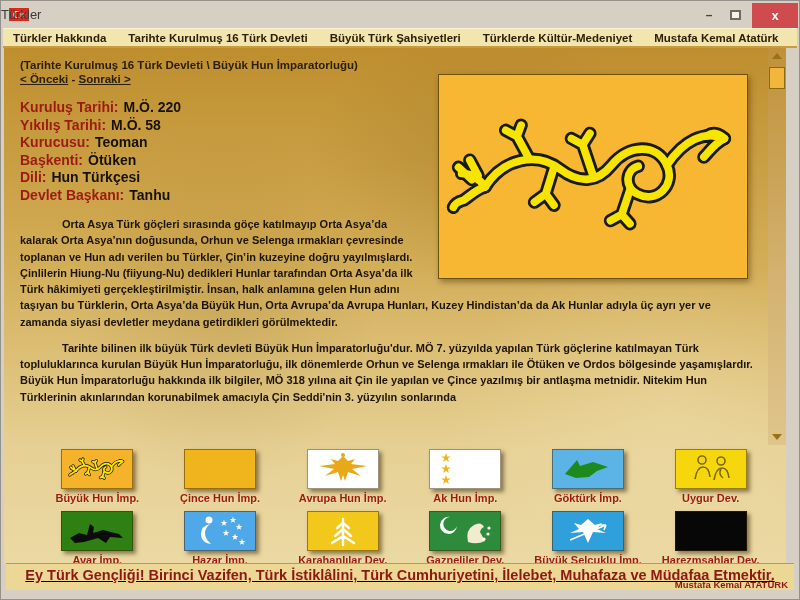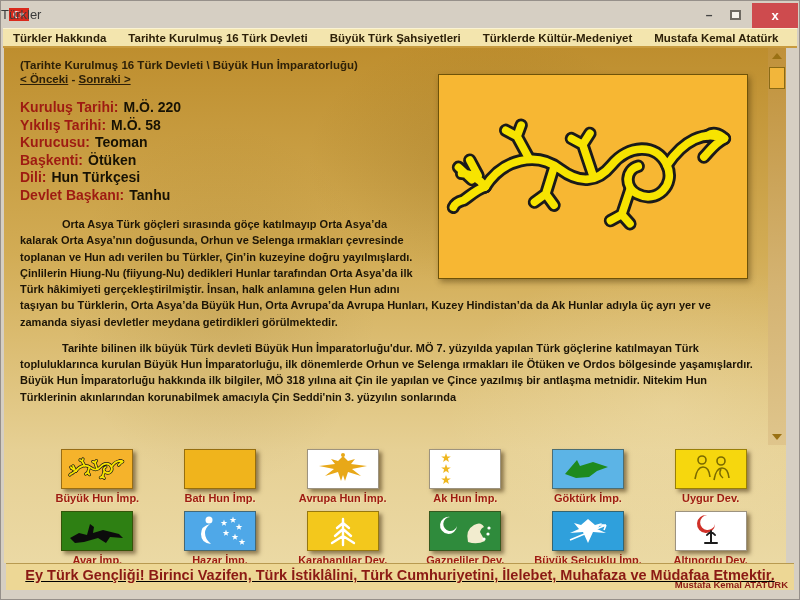--- a/index.html
+++ b/index.html
@@ -182,21 +182,21 @@
           <svg viewBox="0 0 300 190">
               <use href="#dragon-lines" stroke="#1a1a1a" stroke-width="16"></use>
               <use href="#dragon-lines" stroke="#F7E400" stroke-width="9"></use>
             </svg>
         </div>
         <div class="flag-caption">Büyük Hun İmp.</div>
       </div>
 
       <div class="flag-cell">
         <div class="flag-img" style="background: rgb(240, 180, 28);"></div>
-        <div class="flag-caption">Batı Hun İmp.</div>
+        <div class="flag-caption">Çince Hun İmp.</div>
       </div>
 
       <div class="flag-cell">
         <div class="flag-img" style="background: rgb(255, 255, 255);">
           <svg viewBox="0 0 70 38">
               <path d="M35,6 L30,11 L23,9 L27,14 L11,16 L26,19 L17,26 L30,22 L33,31 L35,25 L37,31 L40,22 L53,26 L44,19 L59,16 L43,14 L47,9 L40,11 Z" fill="#E8A818"></path>
               <circle cx="35" cy="5" r="2" fill="#E8A818"></circle>
             </svg>
         </div>
         <div class="flag-caption">Avrupa Hun İmp.</div>
@@ -286,20 +286,24 @@
       <div class="flag-cell">
         <div class="flag-img" style="background: rgb(47, 160, 220);">
           <svg viewBox="0 0 70 38">
               <path d="M35,7 L28,13 L21,11 L26,17 L17,21 L30,20 L35,31 L40,20 L53,21 L44,17 L49,11 L42,13 Z" fill="#fff"></path>
               <path d="M17,28 L53,13 M53,13 l-6,0 m6,0 l-2,5" stroke="#fff" stroke-width="1.6" fill="none"></path>
             </svg>
         </div>
         <div class="flag-caption">Büyük Selçuklu İmp.</div>
       </div>
 
+      <div class="flag-cell">
+        <div class="flag-img" style="background: rgb(7, 7, 7);"></div>
+        <div class="flag-caption">Harezmşahlar Dev.</div>
+      </div>
 
       <div class="flag-cell">
         <div class="flag-img" style="background: rgb(255, 255, 255);">
           <svg viewBox="0 0 70 38">
               <path d="M31,3 a7.5,7.5 0 1 0 8,9 a9,9 0 1 1 -8,-9" fill="#D03028"></path>
           <g stroke="#1c1c1c" stroke-width="2" fill="none" stroke-linecap="round">
                 <path d="M35,19 V30 M29,31 H41 M31,23 q4,-5 8,0"></path>
               </g>
             </svg>
         </div>

